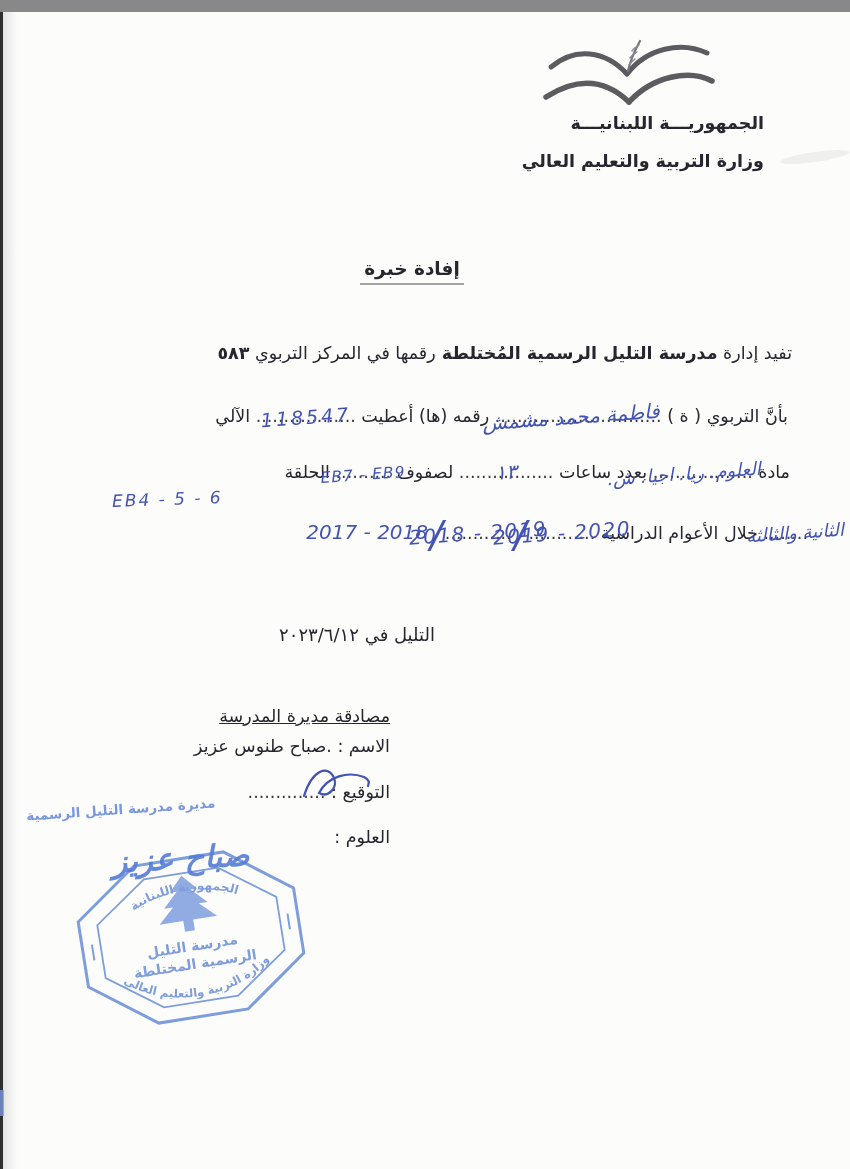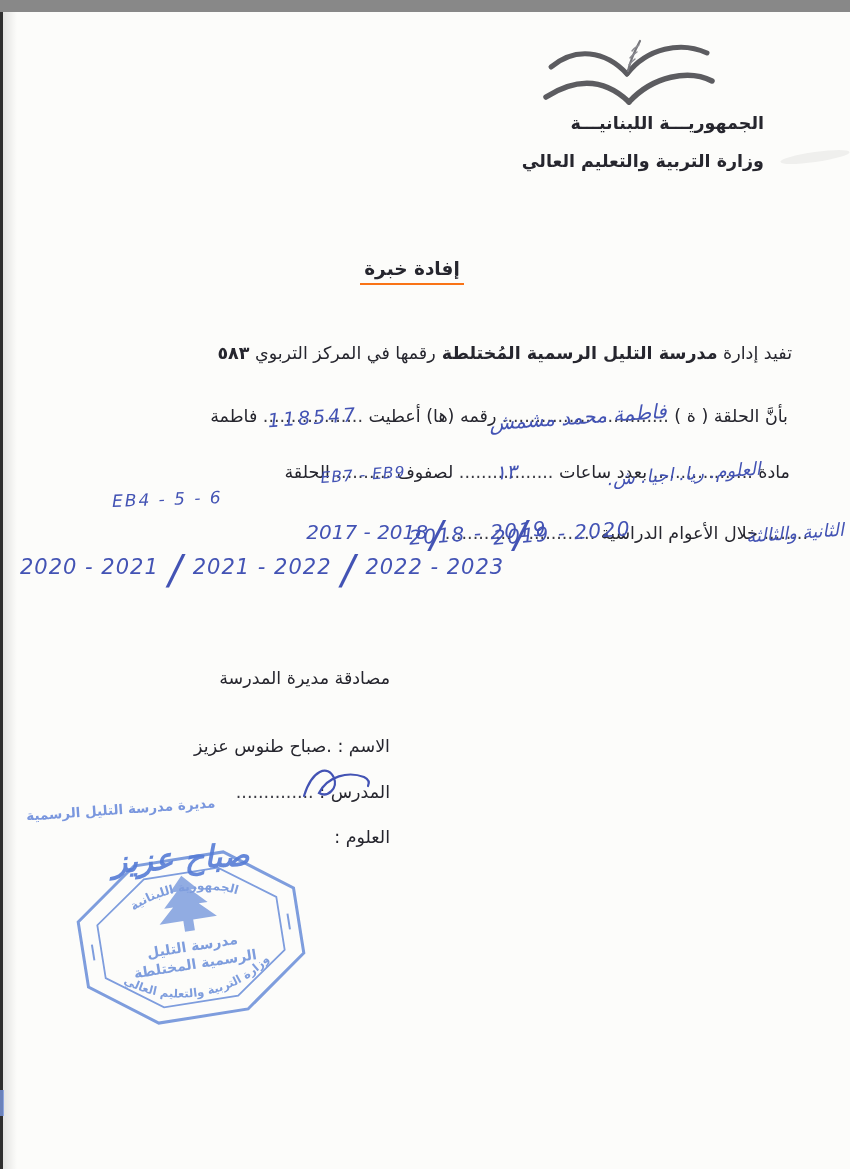--- a/index.html
+++ b/index.html
@@ -23,21 +23,21 @@
                  background:rgba(0,0,0,.05); border-radius:50%; transform:rotate(-8deg); }
 
   
   .logo { position:absolute; left:543px; top:27px; width:172px; height:74px; }
   .header-block { position:absolute; right:86px; top:92px; text-align:right; direction:rtl; }
   .header-block div { font-size:17.5px; font-weight:bold; line-height:38px; white-space:nowrap; }
 
   
   .doc-title { position:absolute; left:348px; top:246px; width:128px; text-align:center; direction:rtl; }
   .doc-title span { display:inline-block; font-size:18.5px; font-weight:bold;
-                    border-bottom:2px solid #f97316; padding:0 4px 4px 4px; }
+                    border-bottom:2px solid #a3a3a3; padding:0 4px 4px 4px; }
 
   
   .bline { position:absolute; direction:rtl; font-size:17.5px; white-space:nowrap; }
   .b     { font-weight:bold; }
   .dots  { letter-spacing:1.5px; color:#3a3a42; position:relative; }
 
   
   .hand { color:#4353b4; font-style:italic; white-space:nowrap; }
   .hand-over { position:absolute; bottom:-3px; right:4px; transform:rotate(-4deg); }
   .hand-center { position:absolute; bottom:-2px; left:50%; transform:translateX(-50%) rotate(-4deg); direction:ltr; }
@@ -95,50 +95,44 @@
 
   <div class="doc-title">
     <span>إفادة خبرة</span>
   </div>
 
   <div class="bline" style="top:331px; right:58px;text-align:right;">
     <span>تفيد إدارة </span><span class="b">مدرسة التليل الرسمية</span><span class="b"> المُختلطة </span><span> رقمها في المركز التربوي </span><span class="b">٥٨٣</span>
   </div>
 
   <div class="bline" style="top:394px; right:62px;">
-    <span>بأنَّ الحلقة ( ة ) </span><span class="dots"><span>..............................</span><span class="hand hand-over" style="font-size:20px; right:2px;">فاطمة محمد مشمش</span></span><span> رقمه (ها) أعطيت </span><span class="dots"><span>..................</span><span class="hand hand-center" style="font-size:19px; letter-spacing:3px;">118547</span></span><span> فاطمة</span>
+    <span>بأنَّ التربوي ( ة ) </span><span class="dots"><span>..............................</span><span class="hand hand-over" style="font-size:20px; right:2px;">فاطمة محمد مشمش</span></span><span> رقمه (ها) أعطيت </span><span class="dots"><span>..................</span><span class="hand hand-center" style="font-size:19px; letter-spacing:3px;">118547</span></span><span> الآلي</span>
   </div>
 
   <div class="bline" style="top:450px; right:60px;">
     <span>مادة </span><span class="dots"><span>..................</span><span class="hand hand-over" style="font-size:18px; right:-8px; bottom:-2px;">العلوم. ريا. اجيا. ش.</span></span><span> بعدد ساعات </span><span class="dots"><span>.................</span><span class="hand hand-center" style="font-size:20px;">١٣</span></span><span> لصفوف </span><span class="dots"><span>..........</span><span class="hand hand-center" style="font-size:15.5px; letter-spacing:1px;">EB7 - EB9</span></span><span> الحلقة</span>
   </div>
 
   <div class="eb-extra hand">EB4 - 5 - 6</div>
 
   <div class="bline" style="top:508px; right:42px; left:18px;">
     <span class="dots"><span>........</span><span class="hand hand-over" style="font-size:18px; right:-36px; bottom:0;">الثانية والثالثة</span></span><span> خلال الأعوام الدراسية </span><span class="dots"><span>............</span><span class="hand hand-center" style="font-size:20px;">2019 - 2020</span></span><span class="slash">/</span><span class="dots"><span>............</span><span class="hand hand-center" style="font-size:20px;">2018 - 2019</span></span><span class="slash">/</span><span class="hand" style="font-size:20px; direction:ltr; unicode-bidi:embed;">2017 - 2018</span>
   </div>
 
-  <div class="years2 hand">
-    <span>2020 - 2021</span>
-    <span class="slash">/</span>
-    <span>2021 - 2022</span>
-    <span class="slash">/</span>
-    <span>2022 - 2023</span>
-  </div>
 
+  <div class="place-date">التليل في ٢٠٢٣/٦/١٢</div>
 
-  <div class="fline" style="top:656px;">مصادقة مديرة المدرسة</div>
+  <div class="fline" style="top:694px;text-decoration:underline;">مصادقة مديرة المدرسة</div>
 
   <div class="fline" style="top:724px;">
     <span>الاسم : </span><span>.صباح طنوس عزيز</span>
   </div>
 
   <div class="fline" style="top:770px;">
-    <span>المدرس : </span><span class="dots">..............</span>
+    <span>التوقيع : </span><span class="dots">..............</span>
   </div>
 
   <svg class="sig-squiggle" viewBox="0 0 78 46">
     <path d="M6 34 C14 8, 30 2, 36 16 C40 26, 30 36, 21 31 C30 14, 50 9, 66 15 C70 17, 72 20, 70 24" fill="none" stroke="#4353b4" stroke-width="2.2" stroke-linecap="round"></path>
   </svg>
 
   <div class="stamp-caption">مديرة مدرسة التليل الرسمية</div>
 
   <div class="fline" style="top:815px;">العلوم :</div>
 

